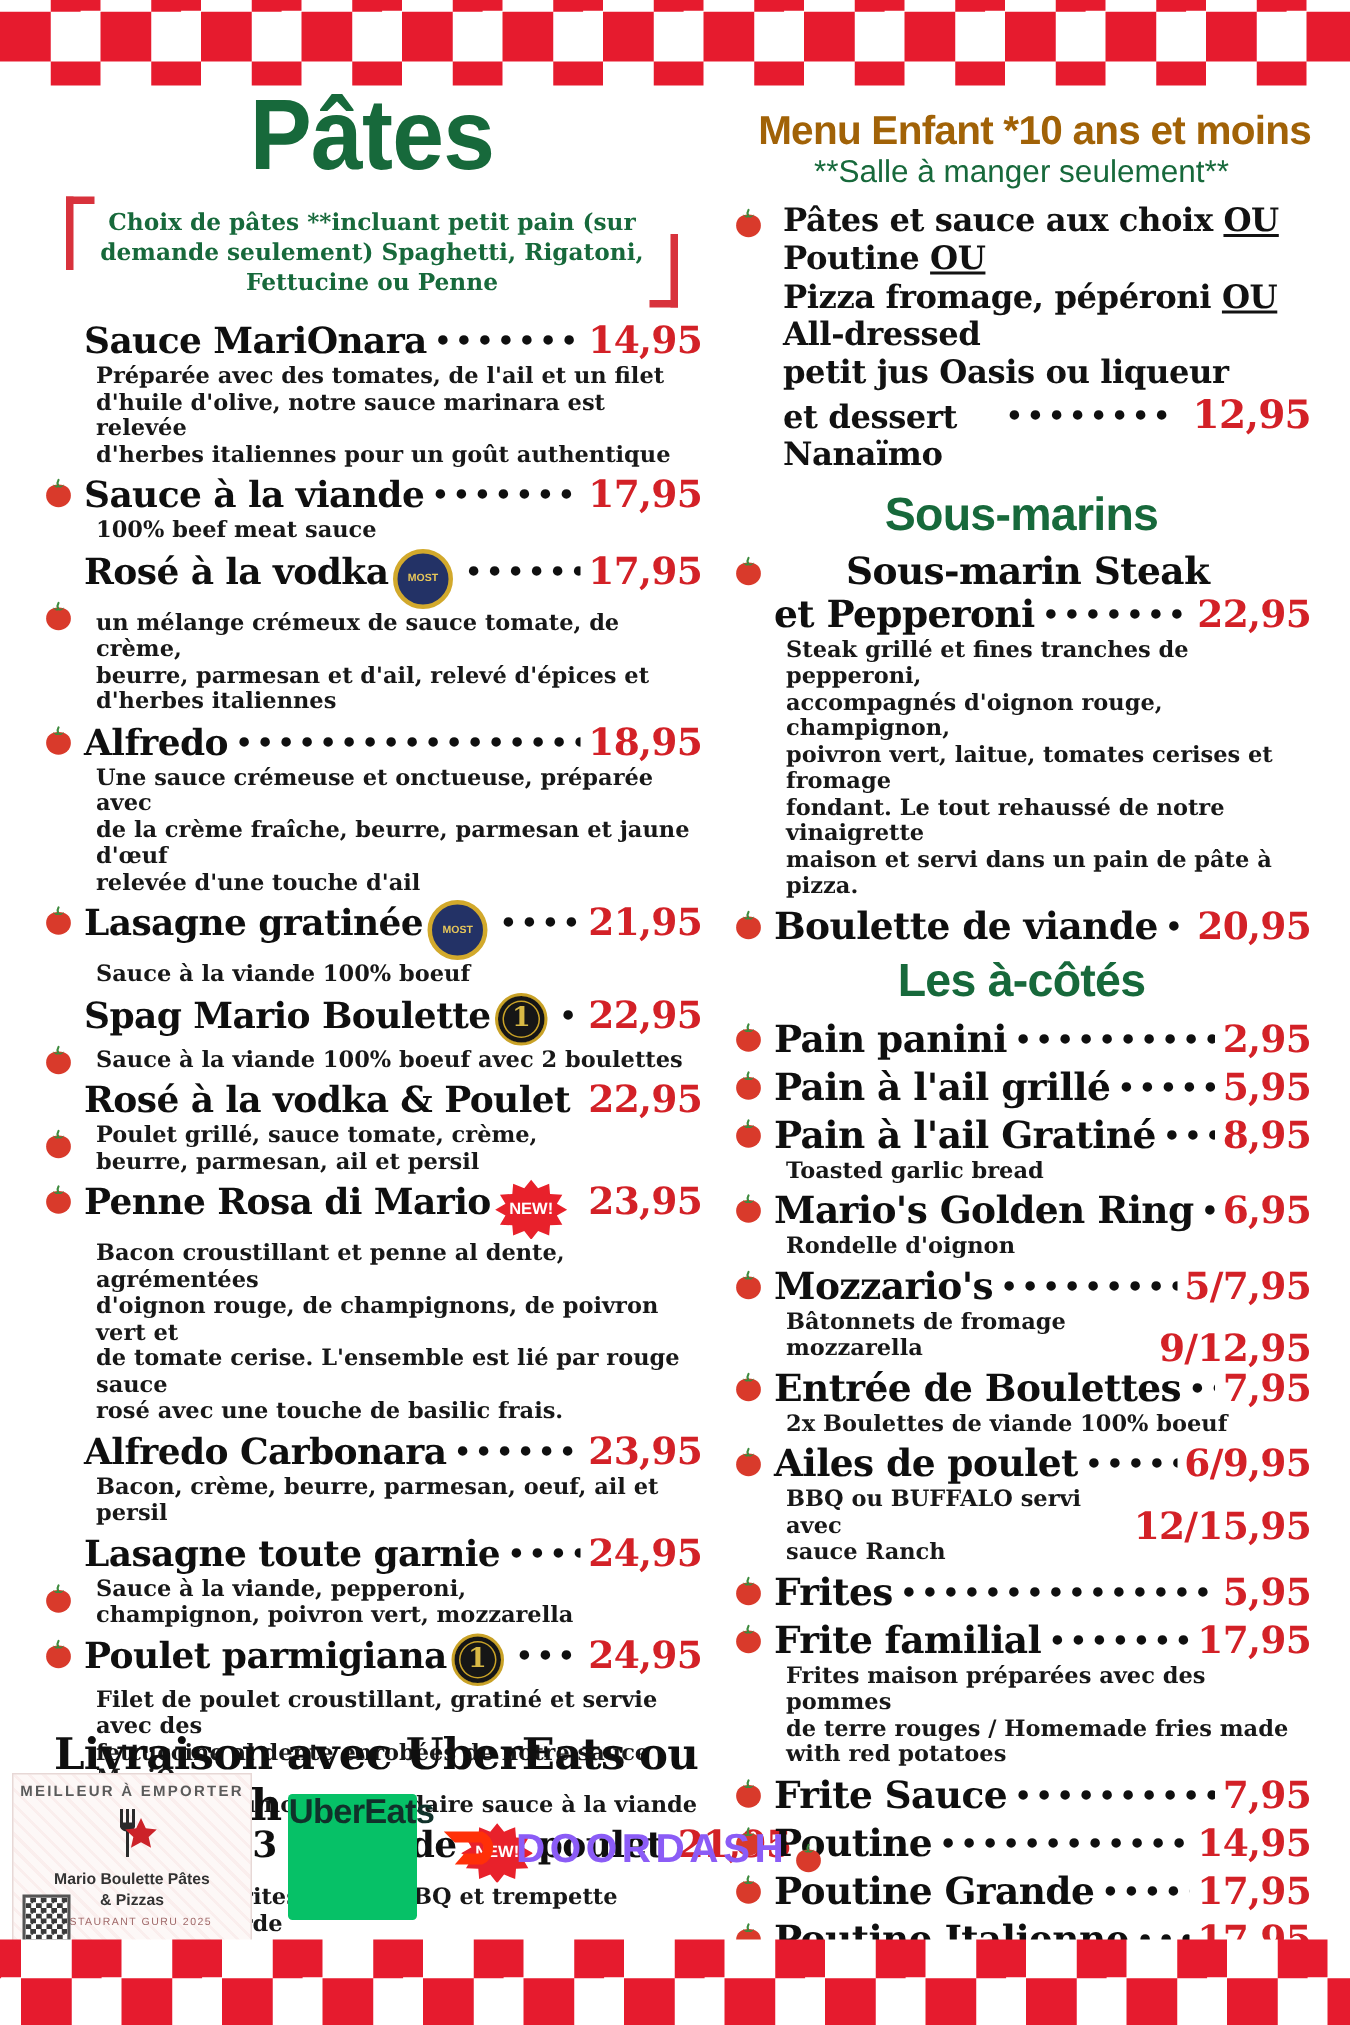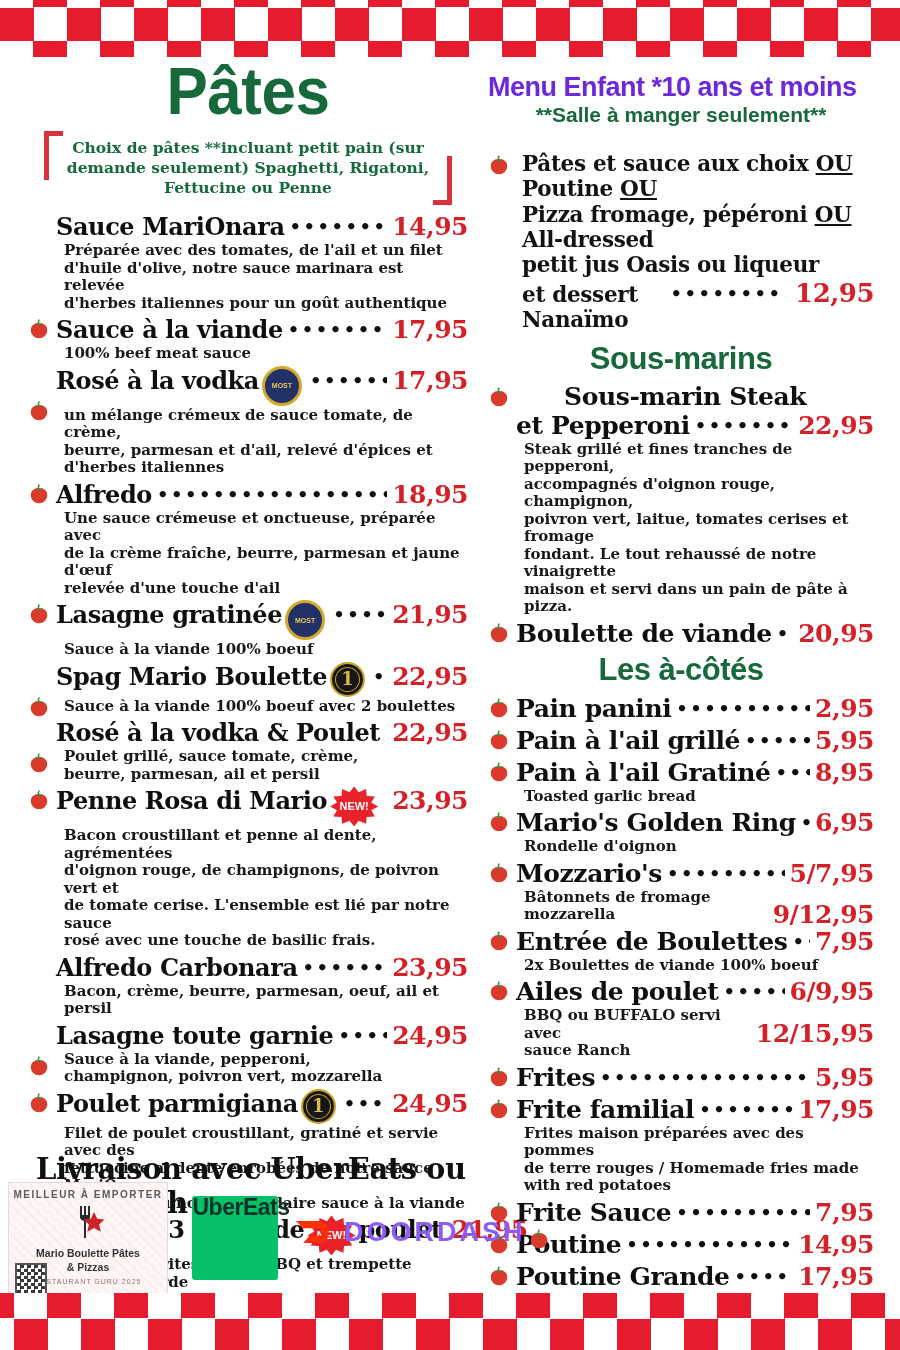--- a/index.html
+++ b/index.html
@@ -13,24 +13,24 @@
   .checker.bottom{bottom:0;background-position:14px -8px;}
   
   .col-left{position:absolute;left:28px;top:60px;width:440px;}
   .col-right{position:absolute;left:488px;top:72px;width:386px;}
   
   .display{font-family:"Liberation Sans",sans-serif;font-weight:800;color:#17693b;
            text-align:center;letter-spacing:-0.5px;}
   .pates-title{font-size:62px;line-height:1;transform:scaleY(1.08);}
   .sechead{font-family:"Liberation Sans",sans-serif;font-weight:800;color:#17693b;
            text-align:center;font-size:31px;letter-spacing:-0.5px;margin:8px 0 6px;}
-  .enfant-head{font-family:"Liberation Sans",sans-serif;font-weight:800;color:#6d28d9;
-           text-align:left;font-size:27px;letter-spacing:-0.5px;}
-  .enfant-sub{font-family:"Liberation Sans",sans-serif;font-weight:700;color:#17693b;
-           text-align:center;font-size:21px;margin-bottom:24px;}
+  .enfant-head{font-family:"Liberation Sans",sans-serif;font-weight:800;color:#a16207;
+           text-align:right;font-size:27px;letter-spacing:-0.5px;}
+  .enfant-sub{font-family:"Liberation Sans",sans-serif;font-weight:400;color:#17693b;
+           text-align:center;font-size:21px;margin-bottom:8px;}
   
   .intro{position:relative;margin:12px 14px 10px;padding:4px 18px;color:#17693b;
          font-size:15.5px;font-weight:700;text-align:center;line-height:1.3;}
   .intro::before{content:"";position:absolute;left:2px;top:-3px;width:14px;height:44px;
          border-left:5px solid #d8323c;border-top:5px solid #d8323c;}
   .intro::after{content:"";position:absolute;right:2px;bottom:-3px;width:14px;height:44px;
          border-right:5px solid #d8323c;border-bottom:5px solid #d8323c;}
   
   .mi{position:relative;padding-left:28px;margin-bottom:3px;}
   .trow{display:flex;align-items:baseline;}
@@ -233,21 +233,21 @@
           </span>
           <div class="trow">
             <span class="nm">Penne Rosa di Mario </span>
             <span class="badge new">NEW!</span>
             <span class="dots">••••••••••••••••••••••••••••••••••••••••••••••••••••••••••••</span>
             <span class="prc">23,95</span>
           </div>
           <div class="dsc">
             <div>Bacon croustillant et penne al dente, agrémentées</div>
             <div>d'oignon rouge, de champignons, de poivron vert et</div>
-            <div>de tomate cerise. L'ensemble est lié par notre sauce</div>
+            <div>de tomate cerise. L'ensemble est lié par rouge sauce</div>
             <div>rosé avec une touche de basilic frais.</div>
           </div>
         </div>
         <div class="mi">
           <div class="trow">
             <span class="nm">Alfredo Carbonara </span>
             <span class="dots">••••••••••••••••••••••••••••••••••••••••••••••••••••••••••••</span>
             <span class="prc">23,95</span>
           </div>
           <div class="dsc">

